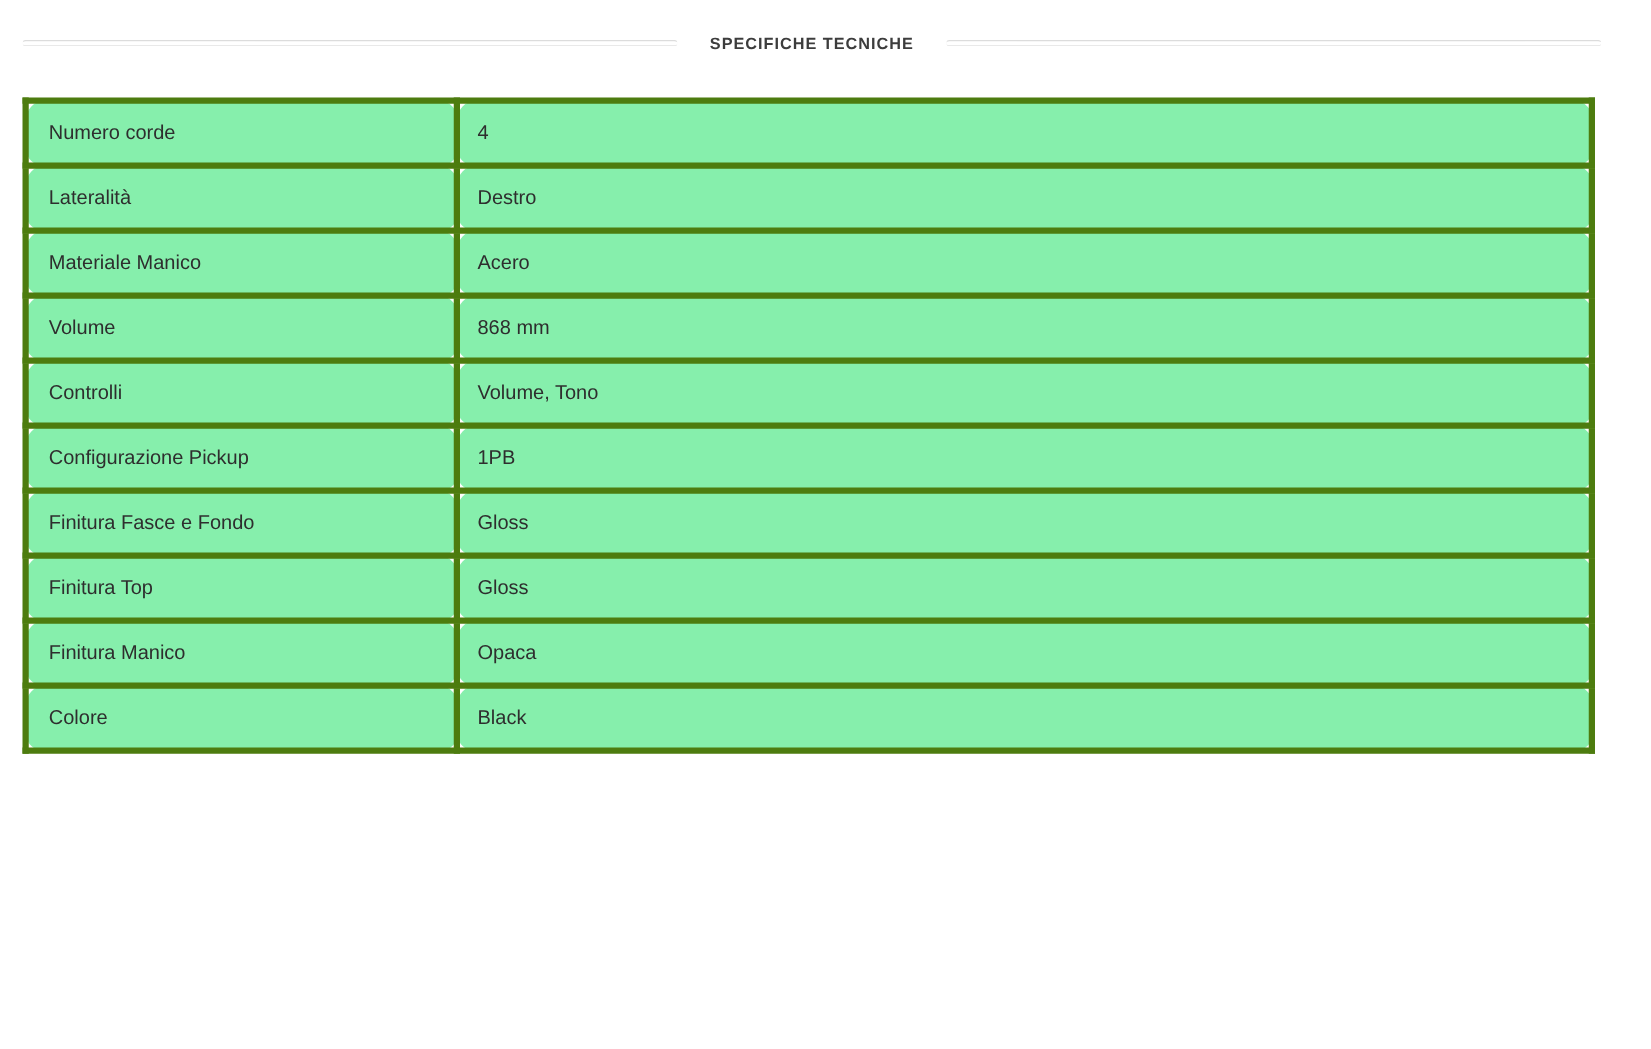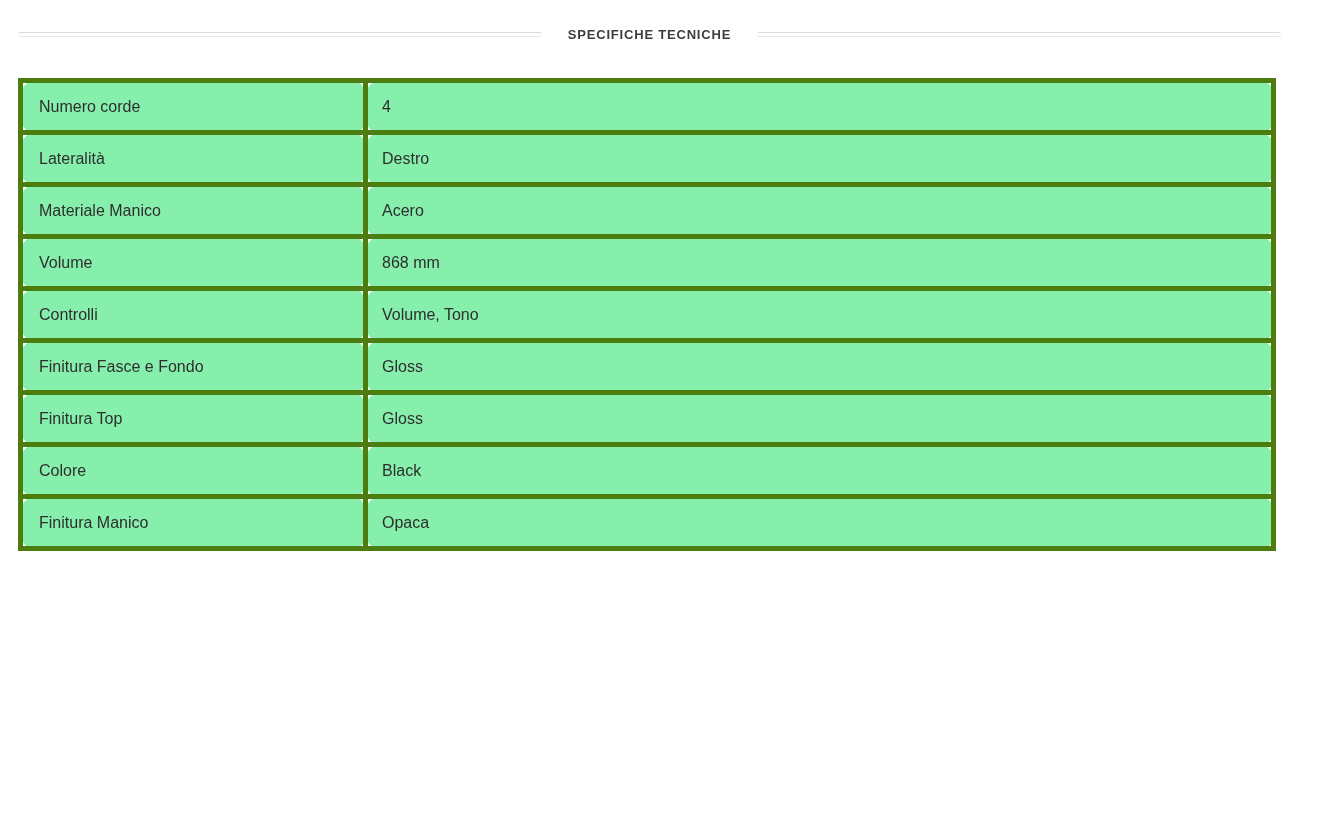--- a/index.html
+++ b/index.html
@@ -93,36 +93,40 @@
   <tr>
     <td class="label">Volume</td>
     <td class="value">868 mm</td>
   </tr>
 
   <tr>
     <td class="label">Controlli</td>
     <td class="value">Volume, Tono</td>
   </tr>
 
+  <tr>
+    <td class="label">Configurazione Pickup</td>
+    <td class="value">1PB</td>
+  </tr>
 
   <tr>
     <td class="label">Finitura Fasce e Fondo</td>
     <td class="value">Gloss</td>
   </tr>
 
   <tr>
     <td class="label">Finitura Top</td>
     <td class="value">Gloss</td>
   </tr>
 
   <tr>
-    <td class="label">Colore</td>
-    <td class="value">Black</td>
+    <td class="label">Finitura Manico</td>
+    <td class="value">Opaca</td>
   </tr>
 
   <tr>
-    <td class="label">Finitura Manico</td>
-    <td class="value">Opaca</td>
+    <td class="label">Colore</td>
+    <td class="value">Black</td>
   </tr>
 </tbody>
   </table>
 
 </div>
 
 </body></html>

